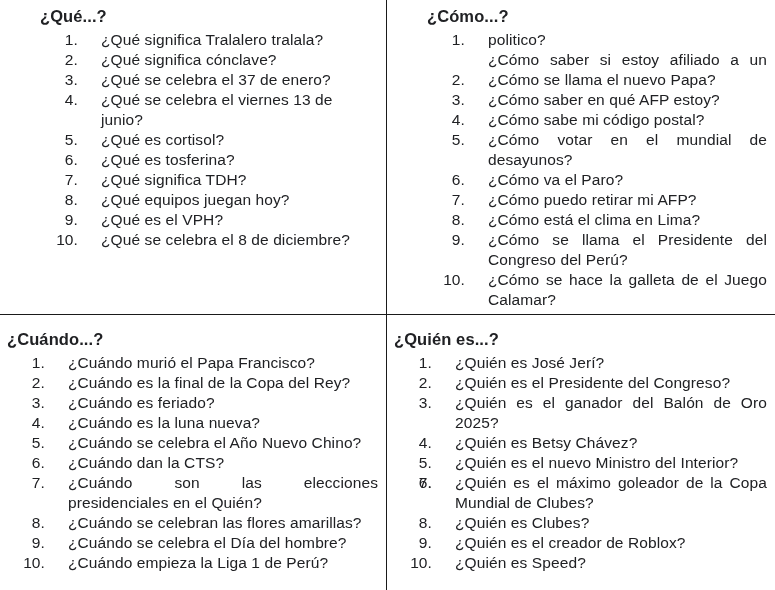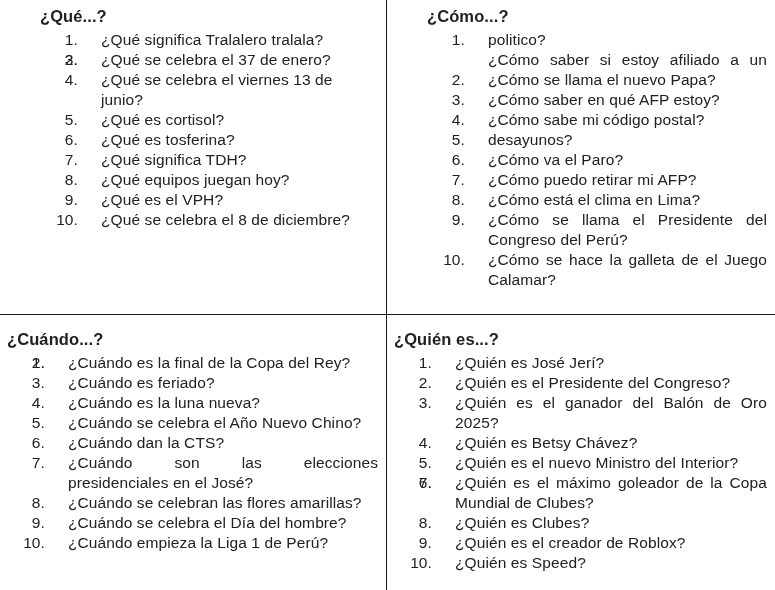--- a/index.html
+++ b/index.html
@@ -70,20 +70,21 @@
 
   <section class="cell row-top col-left">
     <h2 class="section-title">¿Qué...?</h2>
     <ol class="question-list">
         <li>
           <span class="num">1.</span>
           <span class="line">¿Qué significa Tralalero tralala?</span>
         </li>
         <li>
           <span class="num">2.</span>
+          <span class="line">¿Qué significa cónclave?</span>
         </li>
         <li>
           <span class="num">3.</span>
           <span class="line">¿Qué se celebra el 37 de enero?</span>
         </li>
         <li>
           <span class="num">4.</span>
           <span class="line">¿Qué se celebra el viernes 13 de junio?</span>
         </li>
         <li>
@@ -128,20 +129,21 @@
         <li>
           <span class="num">3.</span>
           <span class="line">¿Cómo saber en qué AFP estoy?</span>
         </li>
         <li>
           <span class="num">4.</span>
           <span class="line">¿Cómo sabe mi código postal?</span>
         </li>
         <li>
           <span class="num">5.</span>
+          <span class="line fill">¿Cómo votar en el mundial de</span>
           <span class="line">desayunos?</span>
         </li>
         <li>
           <span class="num">6.</span>
           <span class="line">¿Cómo va el Paro?</span>
         </li>
         <li>
           <span class="num">7.</span>
           <span class="line">¿Cómo puedo retirar mi AFP?</span>
         </li>
@@ -160,20 +162,21 @@
           <span class="line">Calamar?</span>
         </li>
       </ol>
   </section>
 
   <section class="cell row-bottom col-left">
     <h2 class="section-title">¿Cuándo...?</h2>
     <ol class="question-list">
         <li>
           <span class="num">1.</span>
+          <span class="line">¿Cuándo murió el Papa Francisco?</span>
         </li>
         <li>
           <span class="num">2.</span>
           <span class="line">¿Cuándo es la final de la Copa del Rey?</span>
         </li>
         <li>
           <span class="num">3.</span>
           <span class="line">¿Cuándo es feriado?</span>
         </li>
         <li>
@@ -184,21 +187,21 @@
           <span class="num">5.</span>
           <span class="line">¿Cuándo se celebra el Año Nuevo Chino?</span>
         </li>
         <li>
           <span class="num">6.</span>
           <span class="line">¿Cuándo dan la CTS?</span>
         </li>
         <li>
           <span class="num">7.</span>
           <span class="line fill">¿Cuándo son las elecciones</span>
-          <span class="line">presidenciales en el José?</span>
+          <span class="line">presidenciales en el Quién?</span>
         </li>
         <li>
           <span class="num">8.</span>
           <span class="line">¿Cuándo se celebran las flores amarillas?</span>
         </li>
         <li>
           <span class="num">9.</span>
           <span class="line">¿Cuándo se celebra el Día del hombre?</span>
         </li>
         <li>

